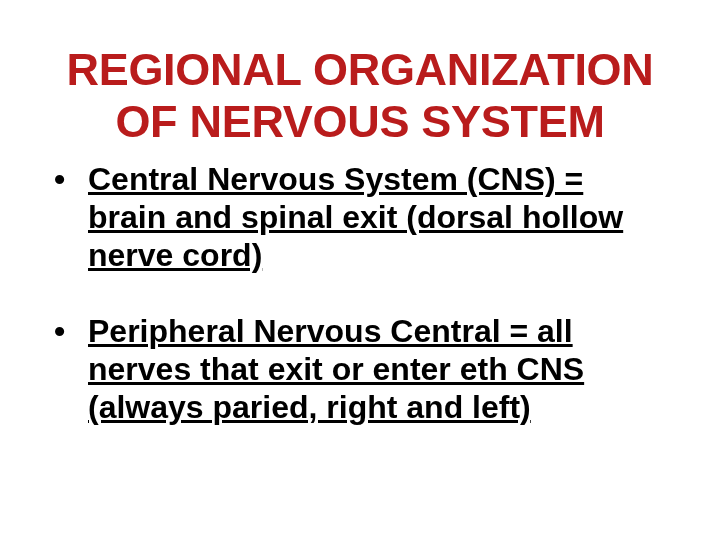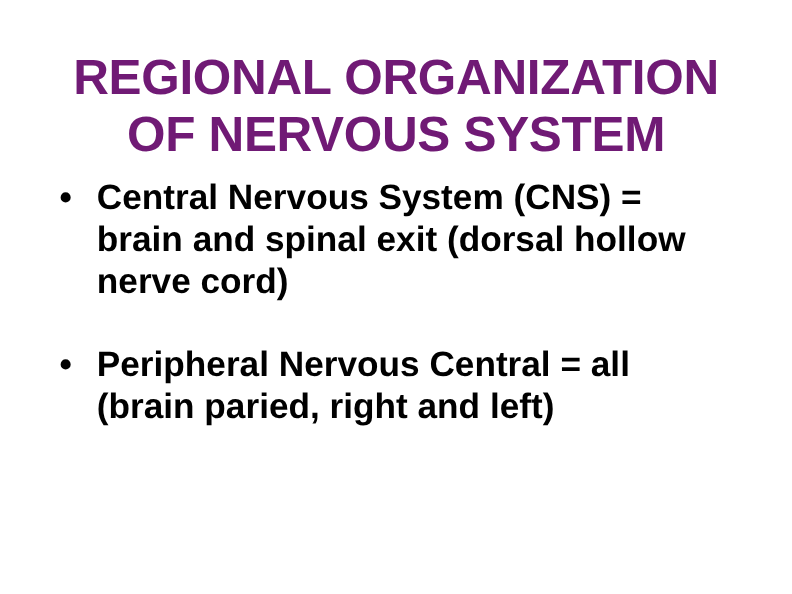--- a/index.html
+++ b/index.html
@@ -23,21 +23,21 @@
     box-sizing: border-box;
   }
 
   
   .slide-title {
     position: absolute;
     left: 40px;
     top: 44px;
     width: 640px;
     text-align: center;
-    color: #701a75;
+    color: #b91c1c;
     font-size: 45px;
     font-weight: bold;
     line-height: 52px;
     letter-spacing: -0.3px;
   }
   .slide-title .title-line {
     display: block;
     white-space: nowrap;
   }
 
@@ -69,20 +69,21 @@
     width: 26px;
     font-size: 32px;
     line-height: 38px;
     font-weight: bold;
     color: #000000;
     text-align: left;
   }
 
   .bullet-text {
     display: block;
+    text-decoration: underline;
   }
   .bullet-text .text-line {
     display: block;
     white-space: nowrap;
   }
 </style>
 </head>
 <body>
 
 <div class="slide">
@@ -100,18 +101,19 @@
         <span class="text-line">Central Nervous System (CNS) =</span>
         <span class="text-line">brain and spinal exit (dorsal hollow</span>
         <span class="text-line">nerve cord)</span>
       </span>
     </div>
 
     <div class="bullet-item">
       <span class="bullet-marker">•</span>
       <span class="bullet-text">
         <span class="text-line">Peripheral Nervous Central = all</span>
-        <span class="text-line">(brain paried, right and left)</span>
+        <span class="text-line">nerves that exit or enter eth CNS</span>
+        <span class="text-line">(always paried, right and left)</span>
       </span>
     </div>
 
   </div>
 </div>
 
 </body></html>

